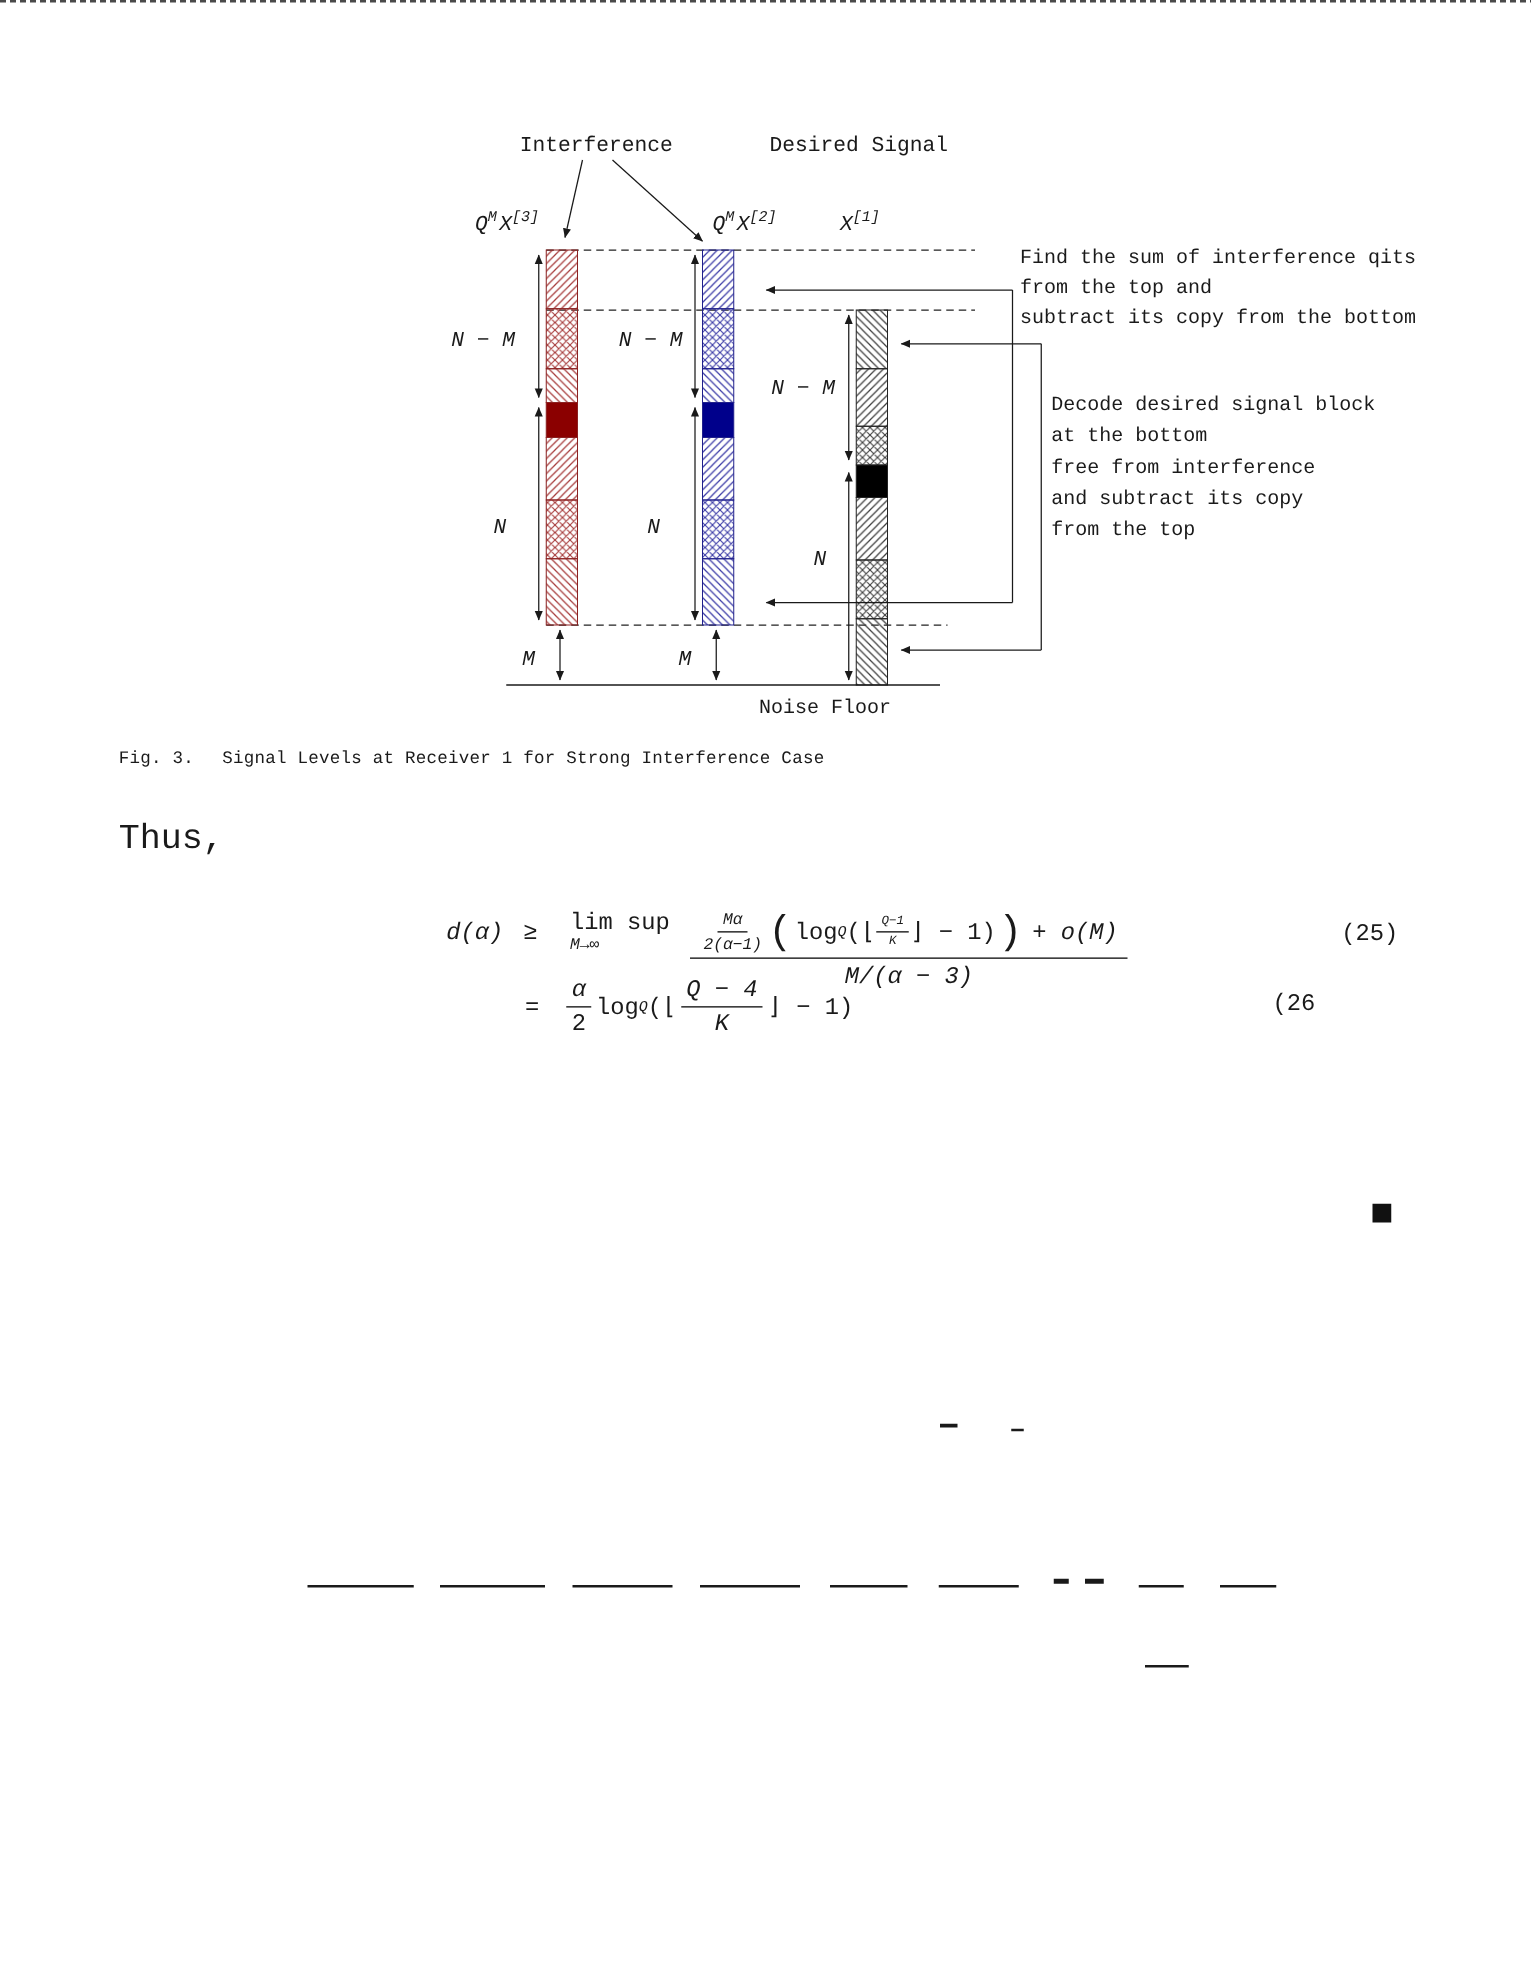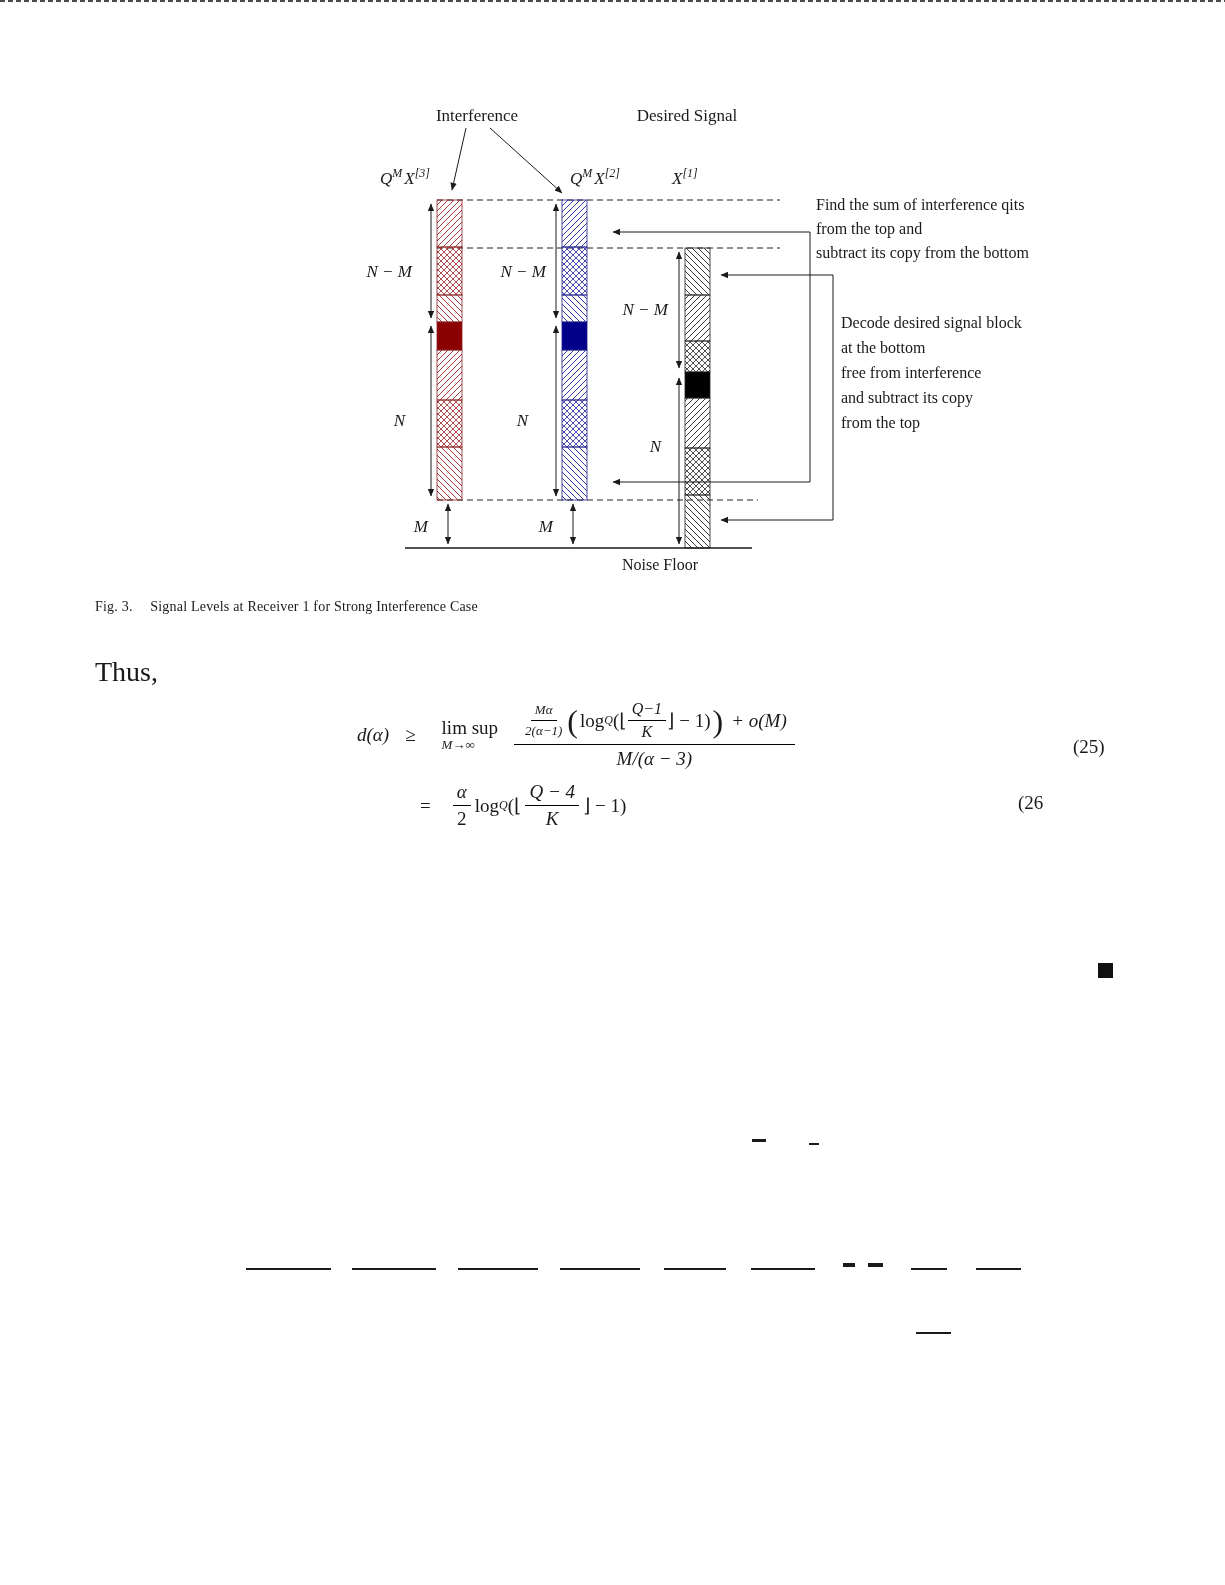--- a/index.html
+++ b/index.html
@@ -1,27 +1,27 @@
 <!DOCTYPE html>
 <html><head>
 <meta charset="utf-8">
 <style>
   html,body { margin:0; padding:0; background:#ffffff; }
   .page {
     position:relative; width:1225px; height:1585px; background:#ffffff;
-    font-family:Liberation Serif, serif; color:#1a1a1a; overflow:hidden;
+    font-family:Liberation Mono, monospace; color:#1a1a1a; overflow:hidden;
   }
   .abs { position:absolute; }
   .it { font-style:italic; }
   .caption { font-size:14px; letter-spacing:0.2px; }
   .eq { font-size:19px; }
   .row { display:inline-flex; align-items:center; }
   .frac { display:inline-flex; flex-direction:column; align-items:center; vertical-align:middle; margin:0 4px; }
   .frac .fn { display:block; border-bottom:1.2px solid #000; padding:0 4px 2px; text-align:center; }
-  .frac .fn.row { display:inline-flex; }
+  .frac .fn.row { display:inline-flex;margin-top:28px; }
   .frac .fd { display:block; padding-top:2px; text-align:right; }
   .limsup { display:inline-flex; flex-direction:column; align-items:flex-start; margin:0 10px; line-height:1.05; }
   .limsup .sub { font-size:13px; }
   .bigp { font-size:32px; font-weight:300; line-height:1; padding:0 2px; }
   sub.q { font-size:12px; font-style:italic; }
   svg text { fill:#1a1a1a; }
   .art { position:absolute; background:#1a1a1a; }
   .dotline {
     position:absolute; left:0; top:1580; width:1225px; height:2px;
     background:repeating-linear-gradient(90deg,#4a4a4a 0 5px,transparent 5px 8px);
@@ -185,21 +185,21 @@
     <span class="frac" style="margin-left:6px">
       <span class="fn row" style="padding:0 8px 3px">
         <span class="frac" style="font-size:13px; margin:0 3px">
           <span class="fn it">Mα</span>
           <span class="fd it">2(α−1)</span>
         </span>
         <span class="bigp">(</span>
         <span>log</span>
           <sub class="q">Q</sub>
         <span>(⌊</span>
-        <span class="frac" style="font-size:16px; margin:0 1px">
+        <span class="frac" style="font-size:10px; margin:0 1px">
           <span class="fn it">Q−1</span>
           <span class="fd it">K</span>
         </span>
         <span>⌋ − 1)</span>
         <span class="bigp">)</span>
         <span class="it" style="margin-left:6px">+ o(M)</span>
       </span>
       <span class="fd it" style="padding-top:3px">M/(α − 3)</span>
     </span>
   </div>

